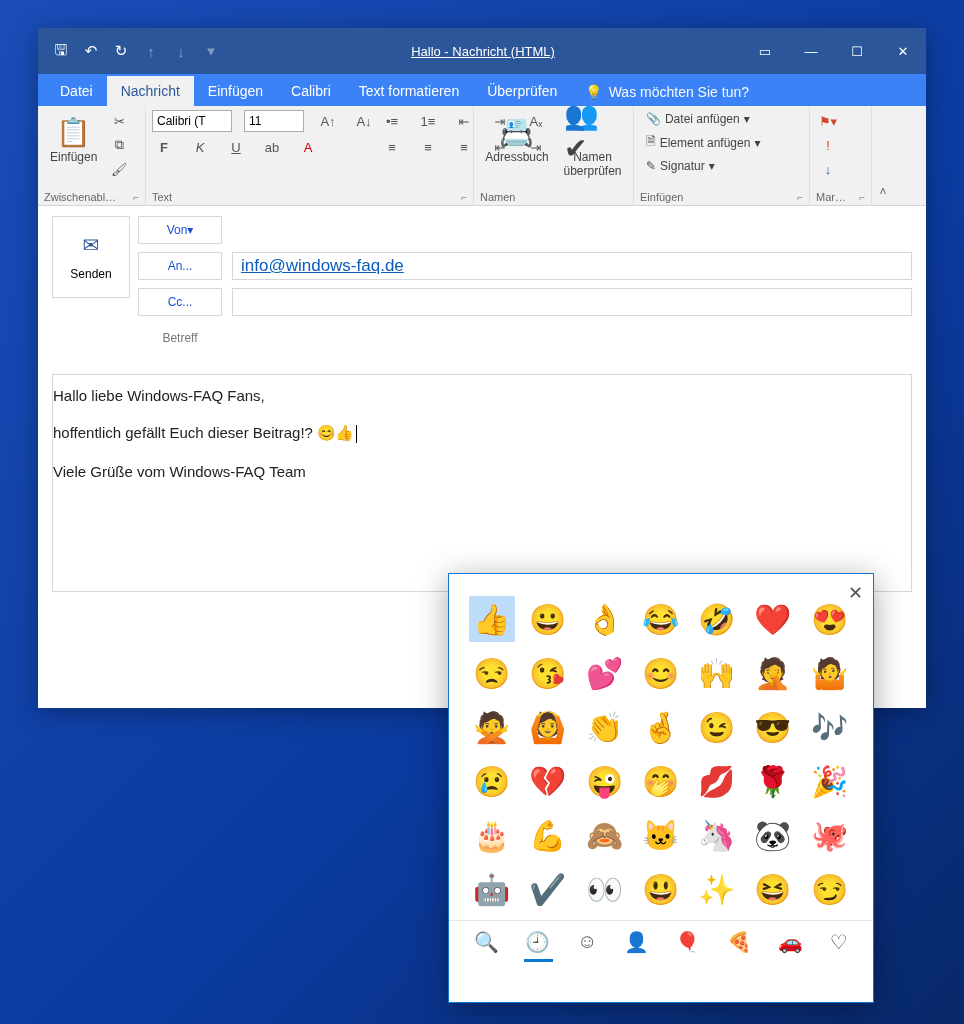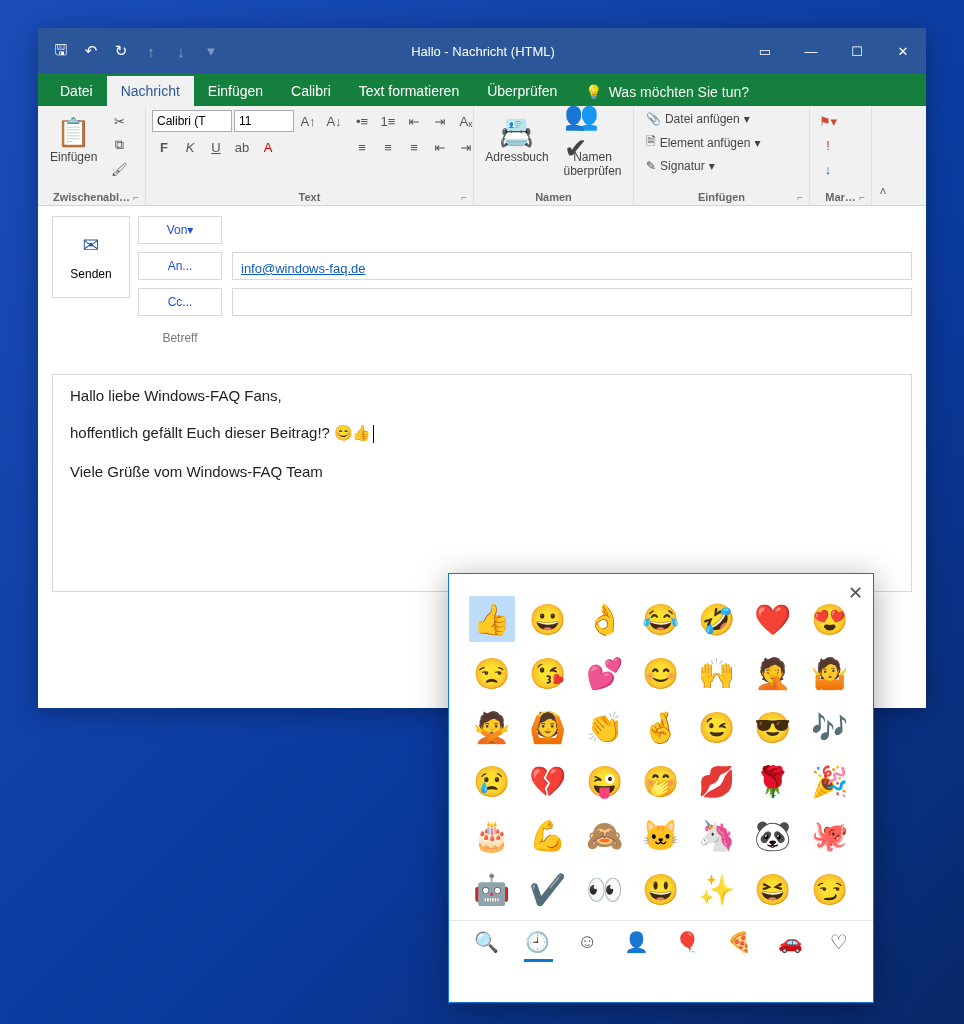--- a/index.html
+++ b/index.html
@@ -24,75 +24,75 @@
   height: 46px;
   background: #2b579a;
   color: #fff;
   display: flex;
   align-items: center;
   font-size: 13px;
 }
 .titlebar .qat { display: flex; gap: 4px; padding-left: 10px; align-items: center; }
 .titlebar .qat .qbtn { width: 26px; height: 26px; display:flex;align-items:center;justify-content:center; color:#fff; font-size:15px; cursor:pointer;}
 .titlebar .qbtn.dim { opacity:.4; }
-.titlebar .title { flex:1; text-align:center; }
+.titlebar .title { flex:1; text-align:center;text-decoration:underline; }
 .titlebar .wctl { display:flex; }
 .titlebar .wctl div { width:46px; height:46px; display:flex;align-items:center;justify-content:center; cursor:pointer; }
 .tabs {
   height: 32px;
-  background: #15803d;
+  background: #3b82f6;
   display:flex;
   align-items:flex-end;
   padding-left: 8px;
   color:#fff;
   font-size:14px;
 }
 .tabs .tab { padding: 7px 14px; cursor:pointer;}
 .tabs .tab.active { background:#f1f1f1; color:#2b579a;}
 .tabs .tellme { display:flex;align-items:center; gap:6px; padding:0 14px 6px; opacity:.95;}
 .ribbon {
   height: 100px;
   background:#f1f1f1;
   border-bottom:1px solid #d4d4d4;
   display:flex;
   font-size:12px;
   color:#444;
 }
 .ribbon .group { border-right:1px solid #e0e0e0; padding:4px 6px 2px; display:flex; flex-direction:column; }
 .ribbon .group .groupbody { flex:1; display:flex; align-items:flex-start; gap:4px; }
-.ribbon .group .grouplabel { text-align:center; font-size:11px; color:#666; padding-top:2px; position:relative;font-weight:bold;}
+.ribbon .group .grouplabel { text-align:left; font-size:11px; color:#666; padding-top:2px; position:relative;}
 .ribbon .group .grouplabel .launcher { position:absolute; right:0; bottom:0; font-size:10px; color:#888;}
 .ribbon .bigbtn { display:flex; flex-direction:column; align-items:center; justify-content:center; padding:4px 6px; cursor:pointer; min-width:50px;}
 .ribbon .bigbtn .bicon { font-size:28px; height:36px; display:flex;align-items:center;}
 .ribbon .bigbtn .blabel { font-size:12px; text-align:center; line-height:14px;}
 .ribbon .col { display:flex; flex-direction:column; gap:2px; justify-content:center;}
-.ribbon .row { display:flex; gap:2px; align-items:flex-start;}
+.ribbon .row { display:flex; gap:12px; align-items:flex-start;}
 .ribbon .smbtn { width:24px; height:22px; display:flex;align-items:center;justify-content:center; font-size:13px; cursor:pointer; color:#555;}
 .ribbon input.fontbox { height:22px; border:1px solid #adadad; padding:0 4px; font-size:12px; background:#fff;}
 .ribbon .link { padding:2px 6px; cursor:pointer; display:flex;align-items:center; gap:4px; font-size:12px;}
 .ribbon .collapse { width:22px; display:flex;align-items:flex-end;justify-content:center; padding-bottom:6px; color:#666; cursor:pointer;}
 
 .infobar { padding:10px 16px; color:#555; font-size:13px; border-bottom:1px solid #eaeaea;}
 .compose { display:flex; }
 .sendcol { width:78px; border:1px solid #d8d8d8; margin:10px 4px 0 14px; display:flex; flex-direction:column; align-items:center; justify-content:center; height:82px; cursor:pointer;}
 .sendcol .sicon{ font-size:20px; color:#2b579a;}
 .sendcol .slabel{ font-size:12px; margin-top:10px;}
 .fields { flex:1; padding:10px 14px 6px 4px;}
 .frow { display:flex; align-items:center; margin-bottom:8px; height:28px;}
 .frow .flabel { width:84px; border:1px solid #d8d8d8; height:28px; display:flex;align-items:center;justify-content:center; font-size:12px; color:#1d4ed8; margin-right:10px; cursor:pointer;}
 .frow .flabel.plain { border:none; cursor:default; color:#777;}
-.frow .fval { flex:1; height:28px; border:1px solid #d8d8d8; padding:8px 8px; font-size:13px; display:flex;}
+.frow .fval { flex:1; height:28px; border:1px solid #d8d8d8; padding:0 8px; font-size:17px; display:flex;align-items:center;}
 .frow .fval.noborder { border:none;}
 .frow .fval a { color:#0b5cbe; text-decoration:underline;}
 .frow input.fval { outline:none;}
 .bodyarea {
   margin: 8px 14px 10px;
   border:1px solid #d8d8d8;
   height: 218px;
-  padding:12px 17px;
+  padding:12px 0;
   font-size:15px;
   color:#222;
   position:relative;
 }
 .bodyarea p { margin-bottom:20px;}
 .cursor { display:inline-block; width:1px; height:18px; background:#000; vertical-align:middle; margin-left:2px;}
 
 .emoji-panel {
   position:absolute;
   top: 573px;

